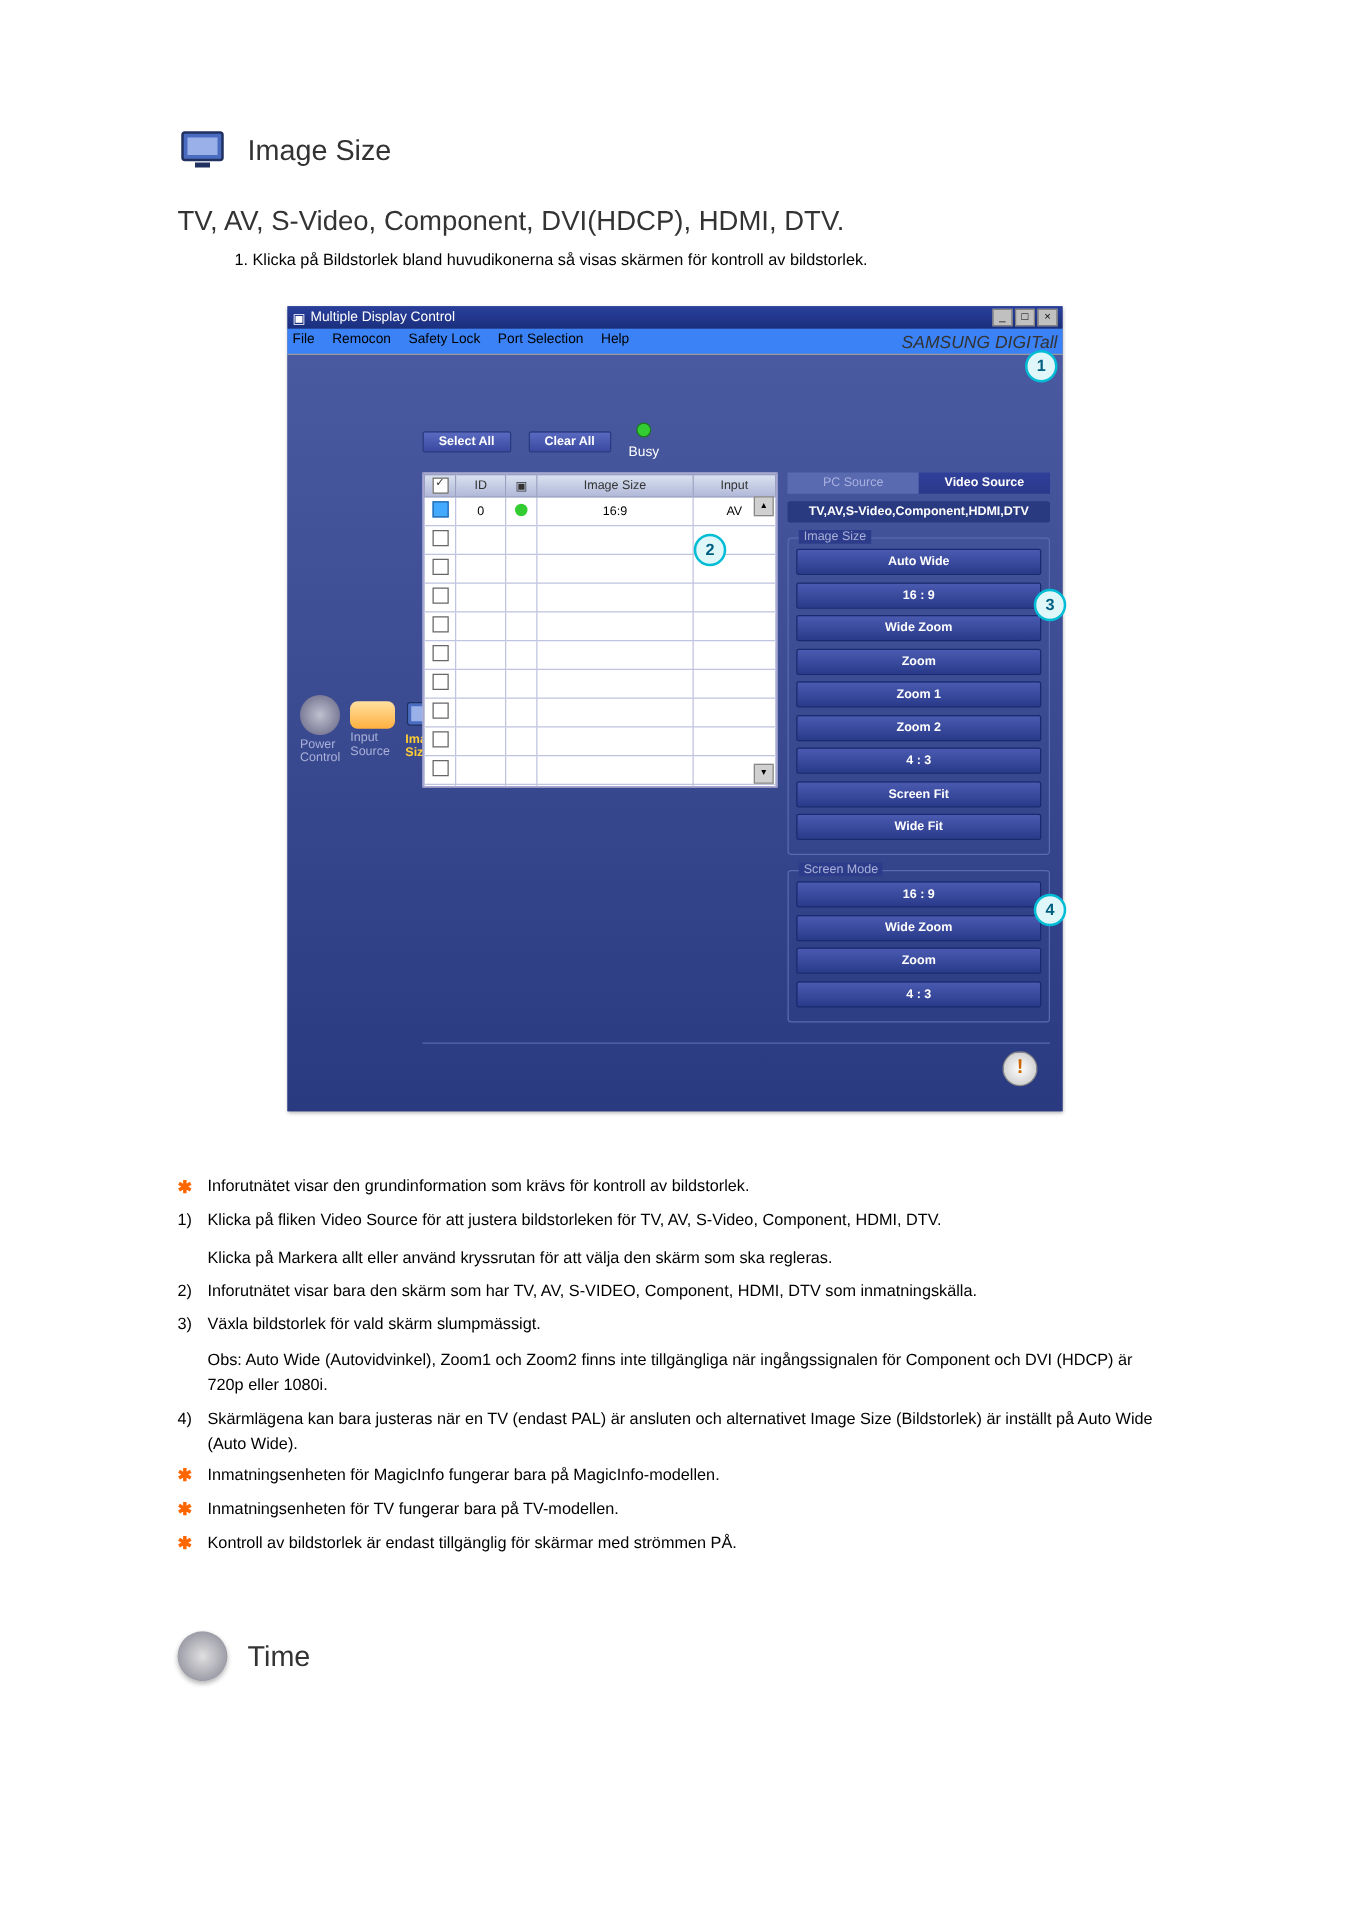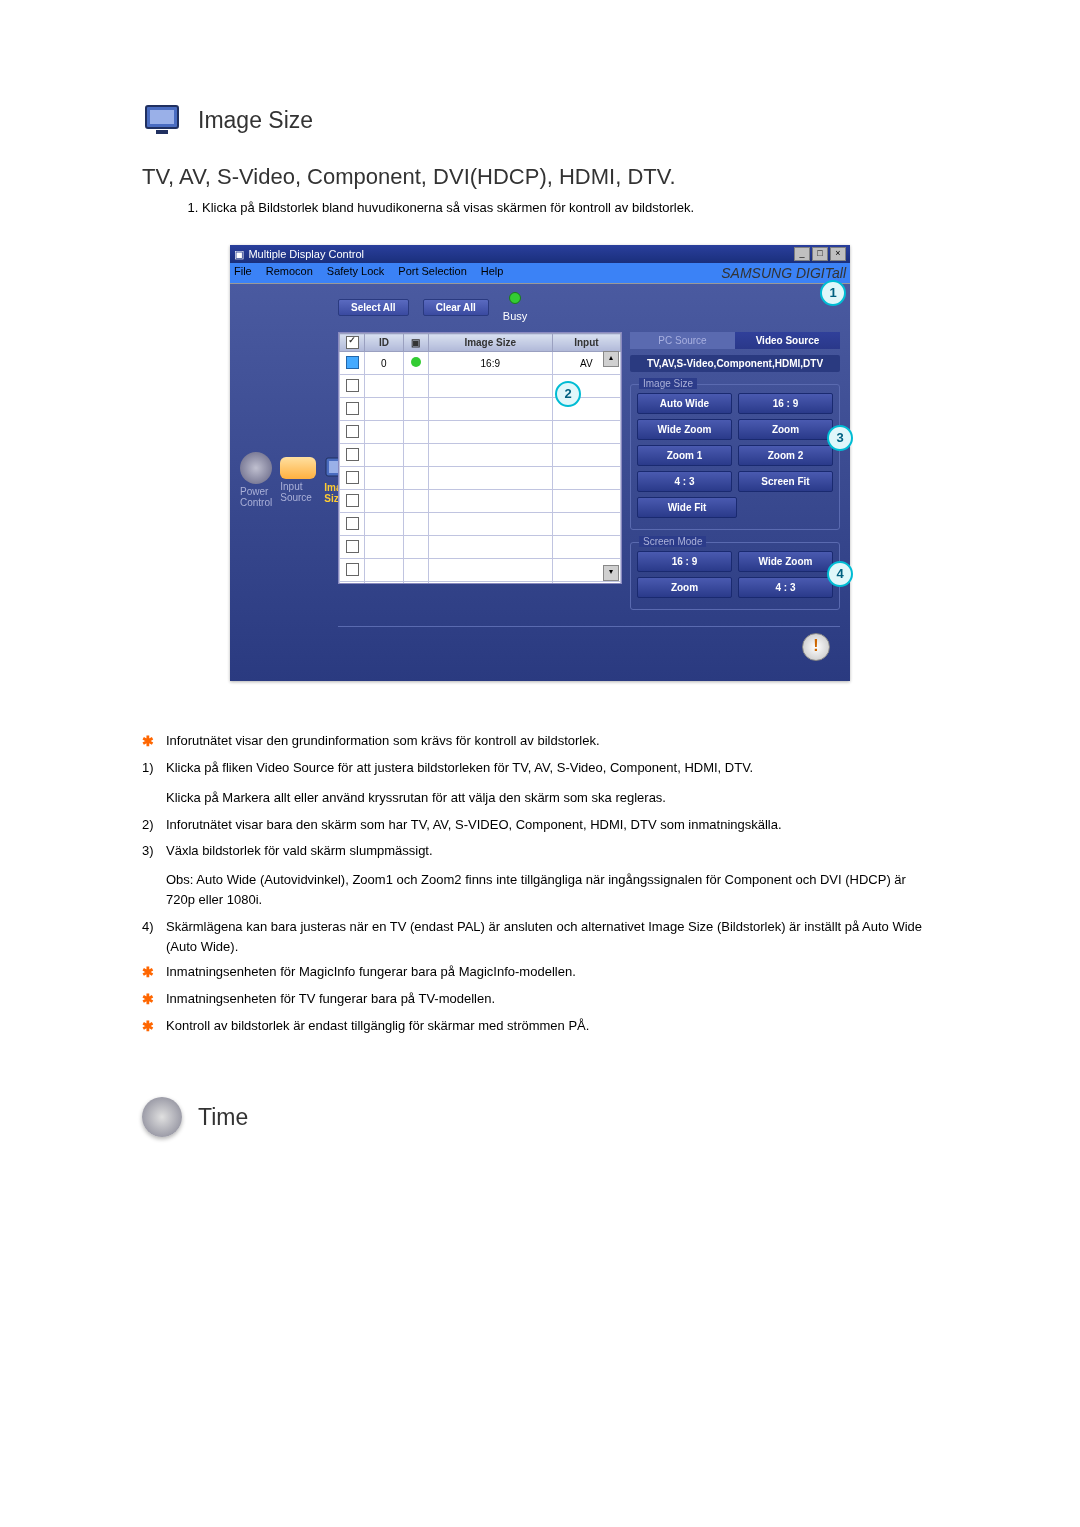--- a/index.html
+++ b/index.html
@@ -104,21 +104,21 @@
   gap:2px;
   cursor:pointer;
 }
 .side-item.active { color:#ffcc33; font-weight:bold; }
 .side-icon {
   width: 32px;
   height: 32px;
   border-radius: 50%;
   background: radial-gradient(#c0c0d0,#606080);
 }
-.main-panel { flex:1; display:flex; flex-direction:column; gap:6px;}
+.main-panel { flex:1; display:flex; flex-direction:column; gap:6px;margin-top:46px;}
 .action-row {
   display:flex;
   align-items:center;
   gap:14px;
   margin-bottom:4px;
 }
 .btn-pill {
   background: linear-gradient(#5a6ac0,#3a4aa0);
   color:#fff;
   font-size:10px;
@@ -147,21 +147,21 @@
   position:relative;
   border:1px solid #8a8ac0;
   height: 250px;
   overflow:hidden;
 }
 .grid-table table { border-collapse:collapse; width:100%; font-size:10px;}
 .grid-table th {
   background: linear-gradient(#d8e0f0,#b0b8d8);
   border:1px solid #9aa0c0;
   padding:2px 4px;
-  font-weight:bold;
+  font-weight:normal;
   color:#333;
 }
 .grid-table td {
   border:1px solid #c0c4e0;
   padding:3px 4px;
   text-align:center;
   height:16px;
 }
 .checkbox-cell { width:16px; }
 .cb { display:inline-block; width:11px; height:11px; border:1px solid #666; background:#fff; }
@@ -214,21 +214,21 @@
   margin-top:6px;
 }
 .panel-legend {
   position:absolute;
   top:-7px; left:8px;
   font-size:10px;
   color:#aab0d8;
   background:#2c3c8a;
   padding:0 4px;
 }
-.option-row { display:flex; gap:6px; margin-bottom:5px;}
+.option-row { display:flex; gap:6px; margin-bottom:5px;flex-direction:column;}
 .opt-btn {
   flex:1;
   background: linear-gradient(#4a5ab0,#2a3a8a);
   color:#fff;
   font-size:10px;
   font-weight:bold;
   text-align:center;
   padding:4px 2px;
   border:1px solid #1a2a70;
   border-radius:2px;

